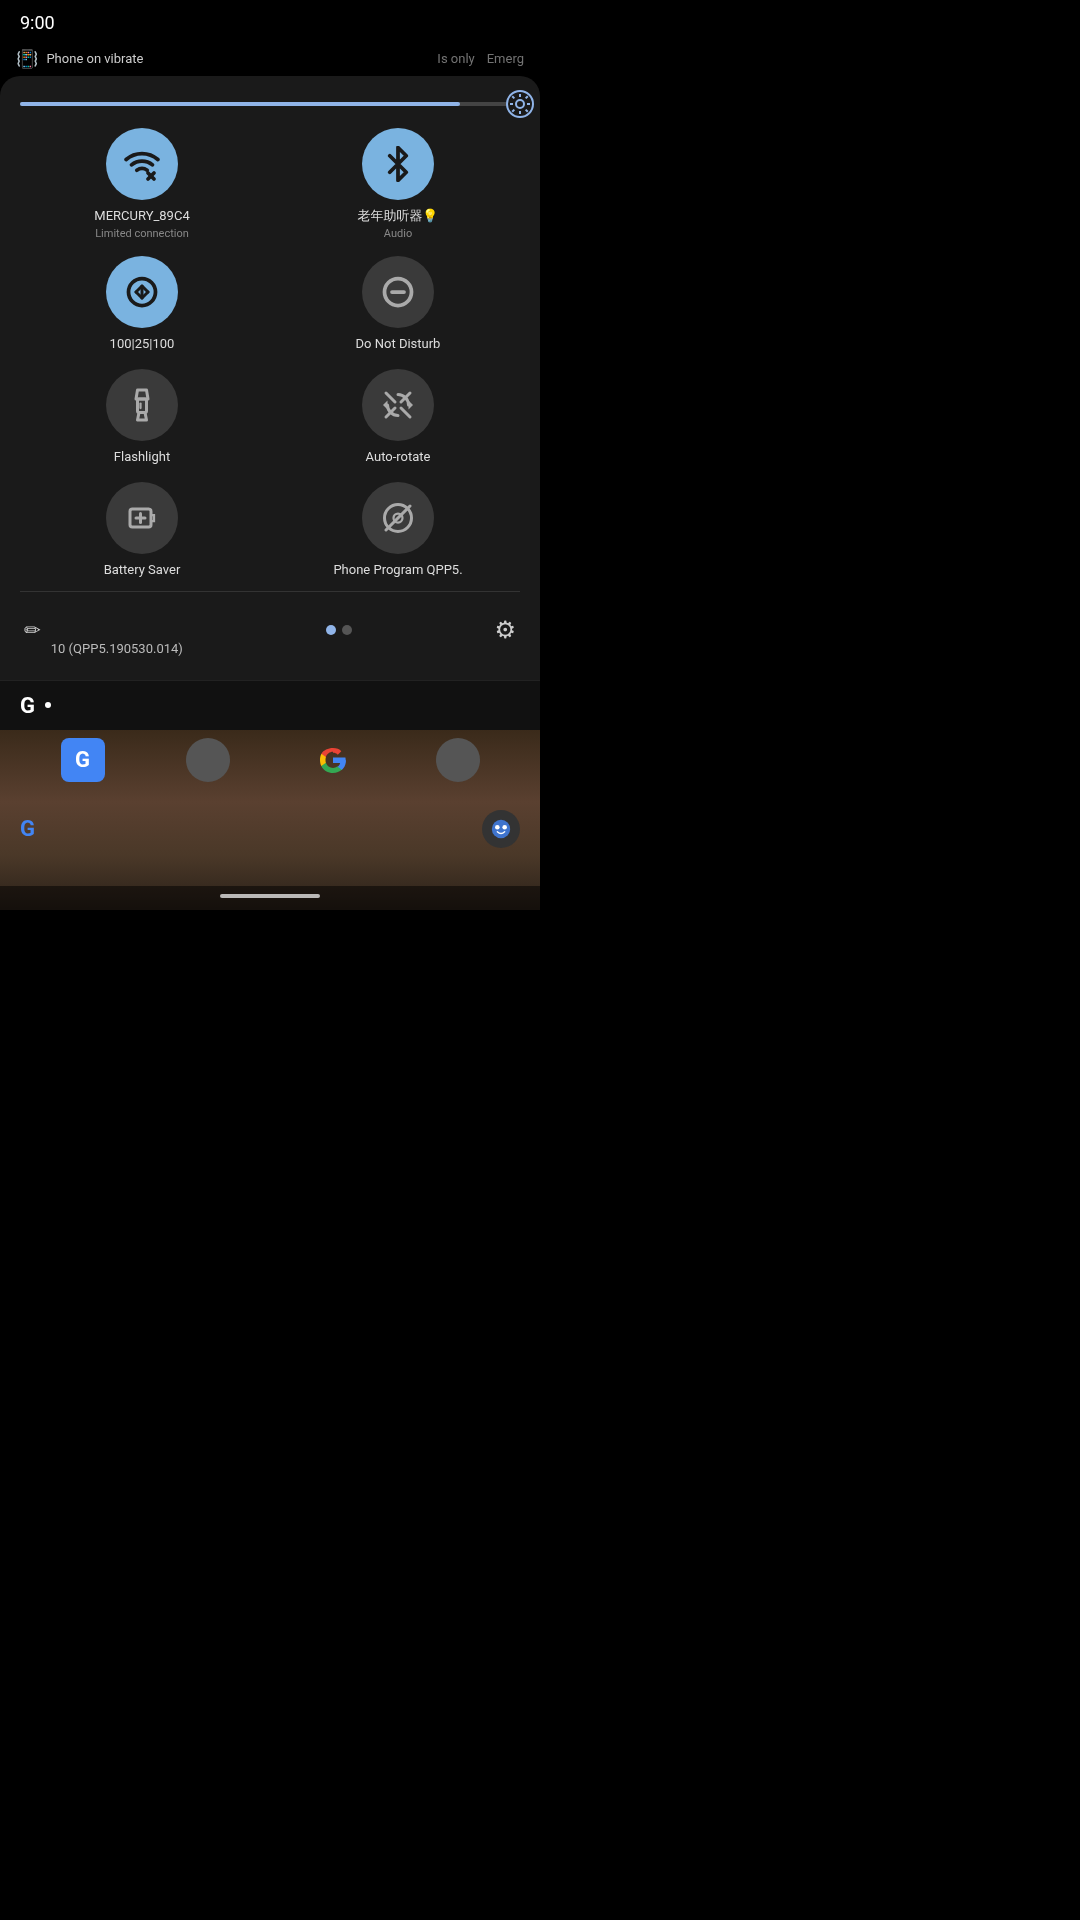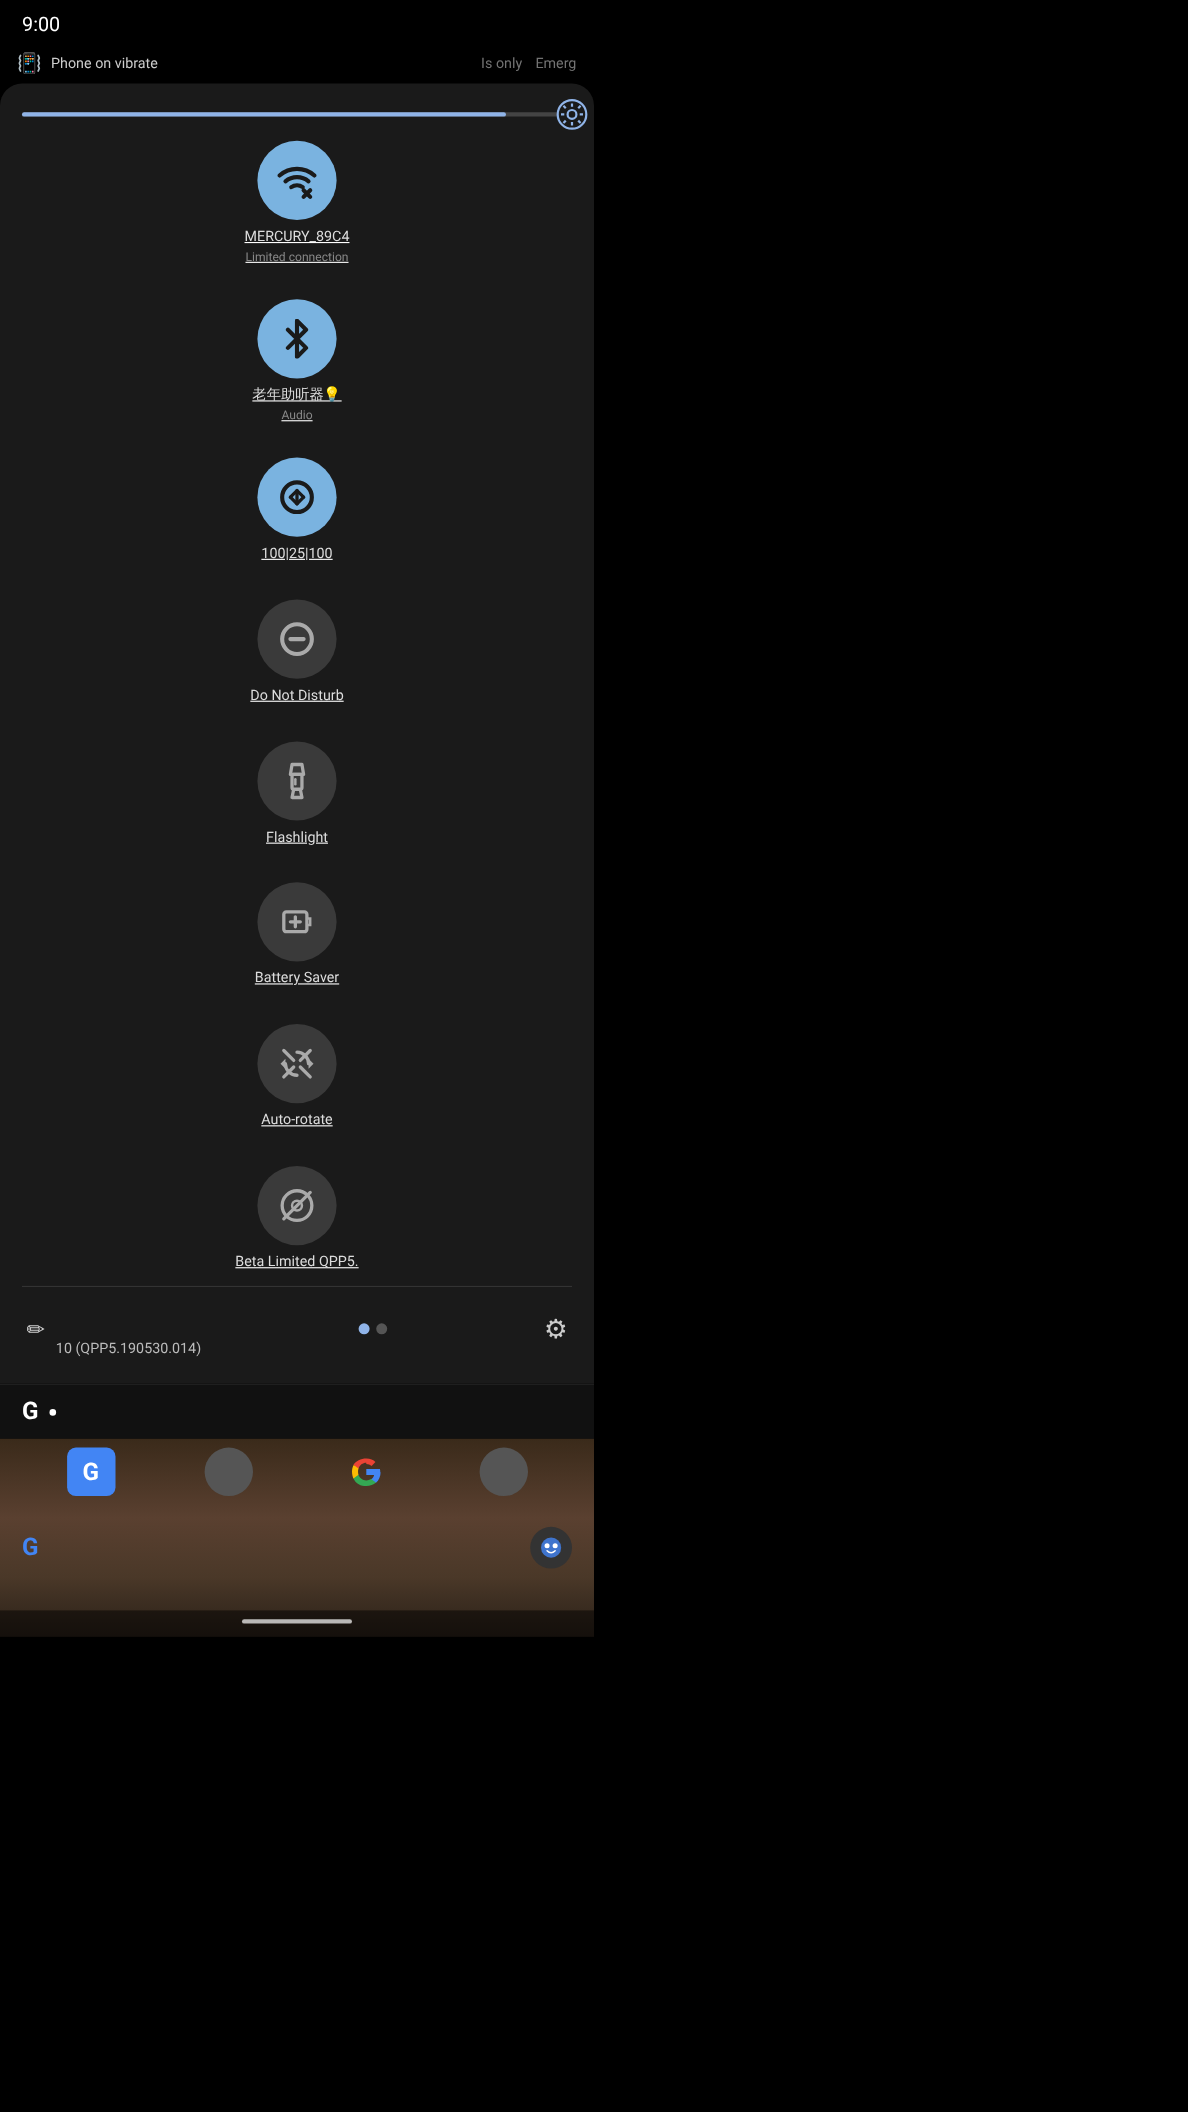--- a/index.html
+++ b/index.html
@@ -101,24 +101,23 @@
       position: absolute;
       right: -14px;
       top: 50%;
       transform: translateY(-50%);
       background: #1a1a1a;
     }
 
     
     .tiles-grid {
       display: grid;
-      grid-template-columns: repeat(1, 1fr);
-      gap: 32px 12px;
+      grid-template-columns: repeat(2, 1fr);
+      gap: 16px 12px;
       margin-bottom: 12px;
-      text-decoration: underline;
     }
 
     
     .tile {
       display: flex;
       flex-direction: column;
       align-items: center;
       gap: 8px;
       cursor: pointer;
     }
@@ -381,55 +380,55 @@
           <path d="M10 17 L9 22 L15 22 L14 17" stroke="#aaa" stroke-width="2" stroke-linejoin="round"></path>
           <line x1="11" y1="11" x2="11" y2="14" stroke="#aaa" stroke-width="1.5" stroke-linecap="round"></line>
         </svg>
       </div>
       <span class="tile-label">Flashlight</span>
     </div>
 
     <div class="tile">
       <div class="tile-icon-wrap inactive">
         <svg width="36" height="36" viewBox="0 0 24 24" fill="none">
-          <rect x="4" y="6" width="14" height="12" rx="1.5" stroke="#aaa" stroke-width="2"></rect>
-          <path d="M18 10 L20 10 L20 14 L18 14" stroke="#aaa" stroke-width="1.5"></path>
-          <line x1="11" y1="9" x2="11" y2="15" stroke="#aaa" stroke-width="2" stroke-linecap="round"></line>
-          <line x1="8" y1="12" x2="14" y2="12" stroke="#aaa" stroke-width="2" stroke-linecap="round"></line>
-        </svg>
-      </div>
-      <span class="tile-label">Battery Saver</span>
-    </div>
-
-    <div class="tile">
-      <div class="tile-icon-wrap inactive">
-        <svg width="36" height="36" viewBox="0 0 24 24" fill="none">
           <path d="M4 4 L10 10" stroke="#aaa" stroke-width="2" stroke-linecap="round"></path>
           <path d="M20 4 L14 10" stroke="#aaa" stroke-width="2" stroke-linecap="round"></path>
           <path d="M4 20 L10 14" stroke="#aaa" stroke-width="2" stroke-linecap="round"></path>
           <path d="M20 20 L14 14" stroke="#aaa" stroke-width="2" stroke-linecap="round"></path>
           <path d="M12 5 A7 7 0 0 1 19 12" stroke="#aaa" stroke-width="2" stroke-linecap="round" fill="none"></path>
           <path d="M12 19 A7 7 0 0 1 5 12" stroke="#aaa" stroke-width="2" stroke-linecap="round" fill="none"></path>
           <polygon points="19,9 19,15 22,12" fill="#aaa"></polygon>
           <polygon points="5,9 5,15 2,12" fill="#aaa"></polygon>
         </svg>
       </div>
       <span class="tile-label">Auto-rotate</span>
     </div>
 
+    <div class="tile">
+      <div class="tile-icon-wrap inactive">
+        <svg width="36" height="36" viewBox="0 0 24 24" fill="none">
+          <rect x="4" y="6" width="14" height="12" rx="1.5" stroke="#aaa" stroke-width="2"></rect>
+          <path d="M18 10 L20 10 L20 14 L18 14" stroke="#aaa" stroke-width="1.5"></path>
+          <line x1="11" y1="9" x2="11" y2="15" stroke="#aaa" stroke-width="2" stroke-linecap="round"></line>
+          <line x1="8" y1="12" x2="14" y2="12" stroke="#aaa" stroke-width="2" stroke-linecap="round"></line>
+        </svg>
+      </div>
+      <span class="tile-label">Battery Saver</span>
+    </div>
+
 
     <div class="tile">
       <div class="tile-icon-wrap inactive">
         <svg width="36" height="36" viewBox="0 0 24 24" fill="none">
           <circle cx="12" cy="12" r="9" stroke="#aaa" stroke-width="2"></circle>
           <line x1="4" y1="20" x2="20" y2="4" stroke="#aaa" stroke-width="2" stroke-linecap="round"></line>
           <circle cx="12" cy="12" r="3" stroke="#aaa" stroke-width="1.5"></circle>
         </svg>
       </div>
-      <span class="tile-label">Beta Limited QPP5.</span>
+      <span class="tile-label">Phone Program QPP5.</span>
     </div>
 
   </div>
 
   <div class="qs-bottom">
     <div class="qs-bottom-left">
       <span class="edit-icon">✏</span>
       <span class="qs-build-text">10 (QPP5.190530.014)</span>
     </div>
     <div class="qs-dots">

